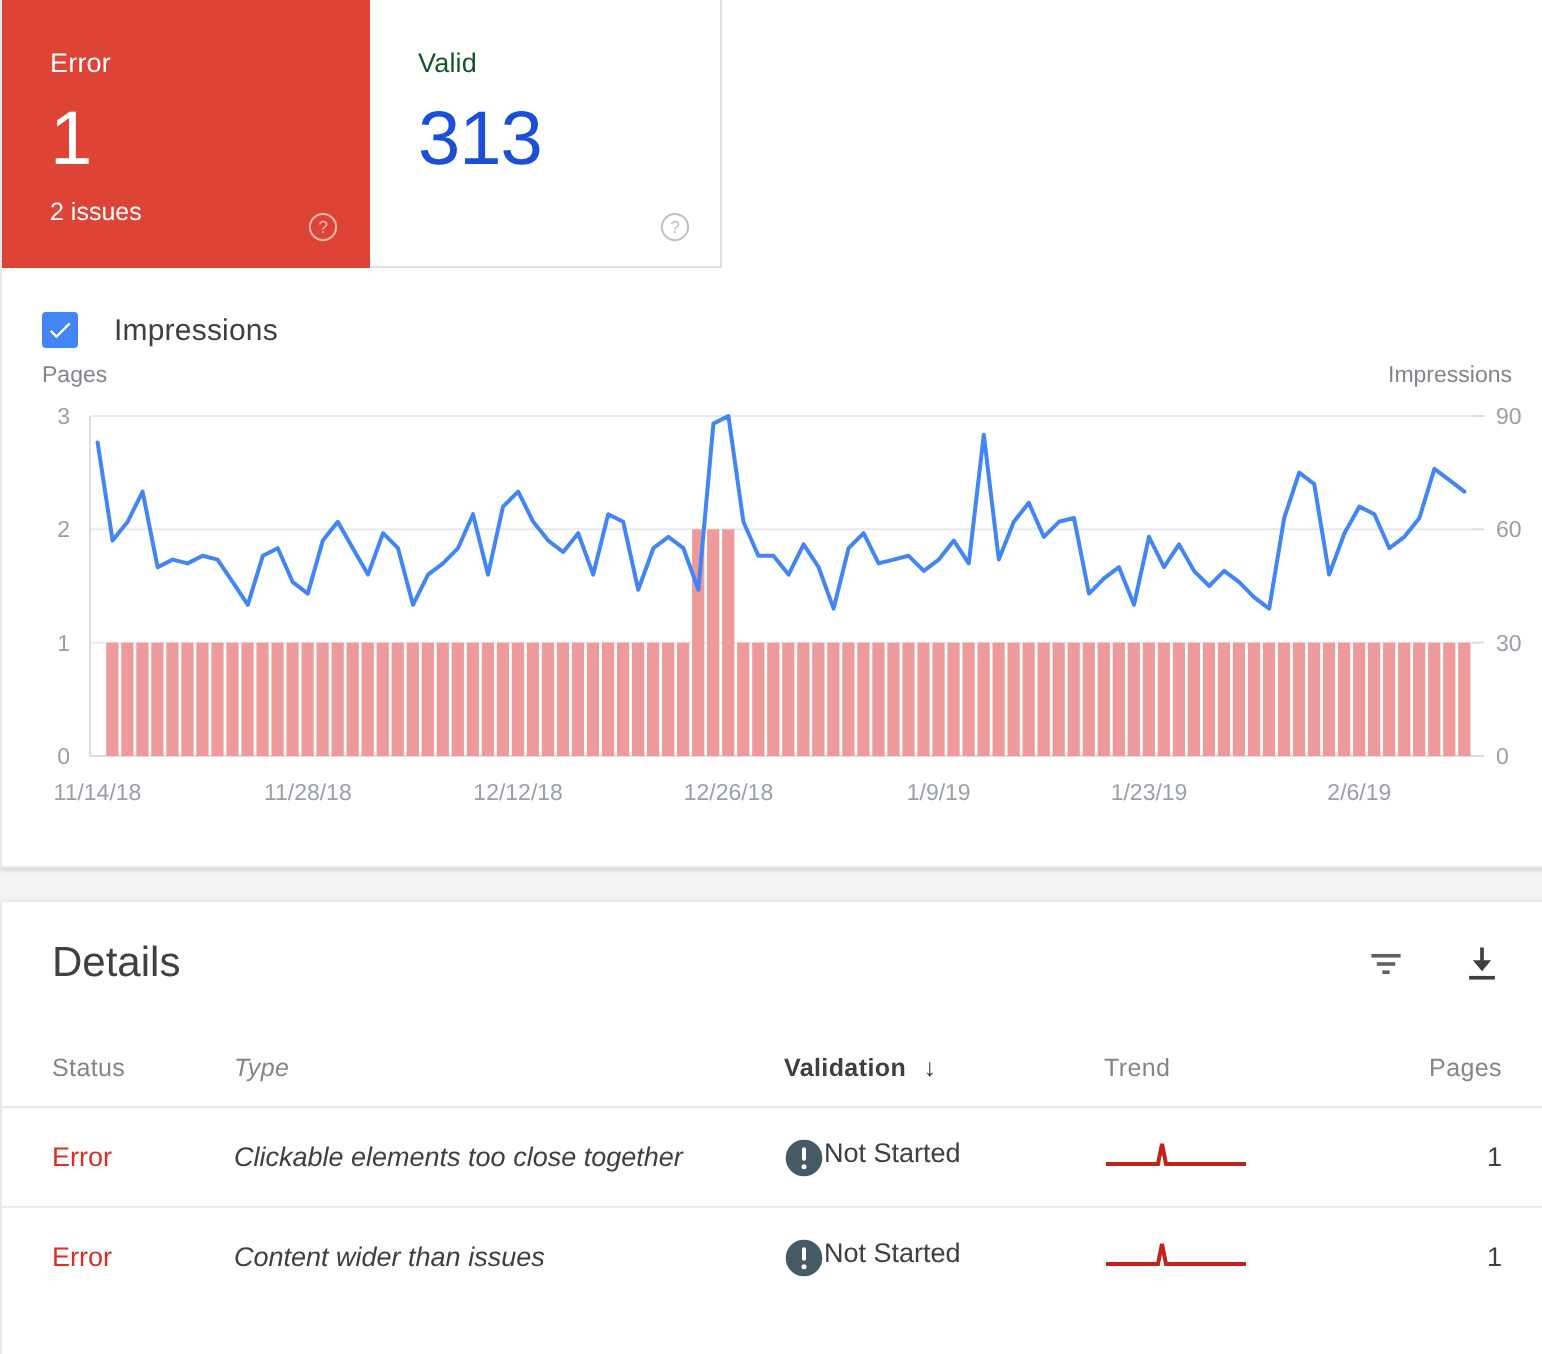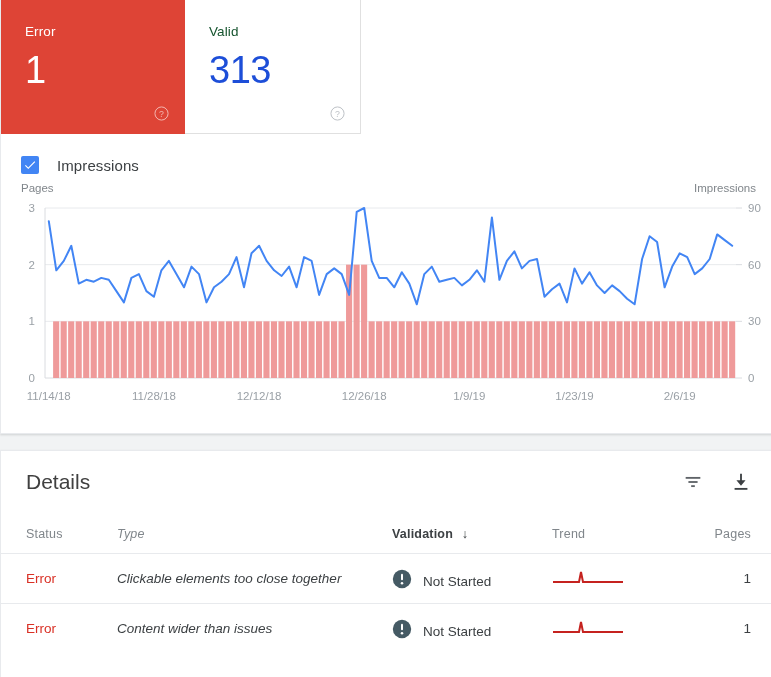--- a/index.html
+++ b/index.html
@@ -142,33 +142,34 @@
   .col-pages  { width: 79px; text-align: right !important; padding-right: 25px !important; }
   tbody tr { border-top: 1px solid #e8eaed; height: 50px; }
   tbody td {
     font-size: 13.5px;
     color: #3c4043;
     padding: 0;
     vertical-align: middle;
   }
   td.status { color: #d93025; padding-left: 25px; }
   td.pages  { text-align: right; padding-right: 25px; }
-  .valid-cell { display: flex; align-items: flex-end; gap: 11px; }
+  .valid-cell { display: flex; align-items: flex-start; }
   .excl-icon { width: 20px; height: 20px; flex: none; }
   .sort-arrow { margin-left: 5px; }
 </style>
 </head>
 <body>
 
 <div id="top-card" class="card">
 
   <div class="tiles">
     <div class="tile error">
       <div class="tile-label">Error</div>
       <div class="tile-value">1</div>
+      <div class="tile-sub">2 issues</div>
       <span class="help-icon">
         <svg width="15" height="15" viewBox="0 0 24 24">
           <circle cx="12" cy="12" r="10.5" fill="none" stroke="#f3b6b0" stroke-width="1.6"></circle>
           <text x="12" y="17" font-size="14" text-anchor="middle" fill="#f3b6b0" font-family="Liberation Sans, sans-serif">?</text>
         </svg>
       </span>
     </div>
 
     <div class="tile valid">
       <div class="tile-label">Valid</div>

